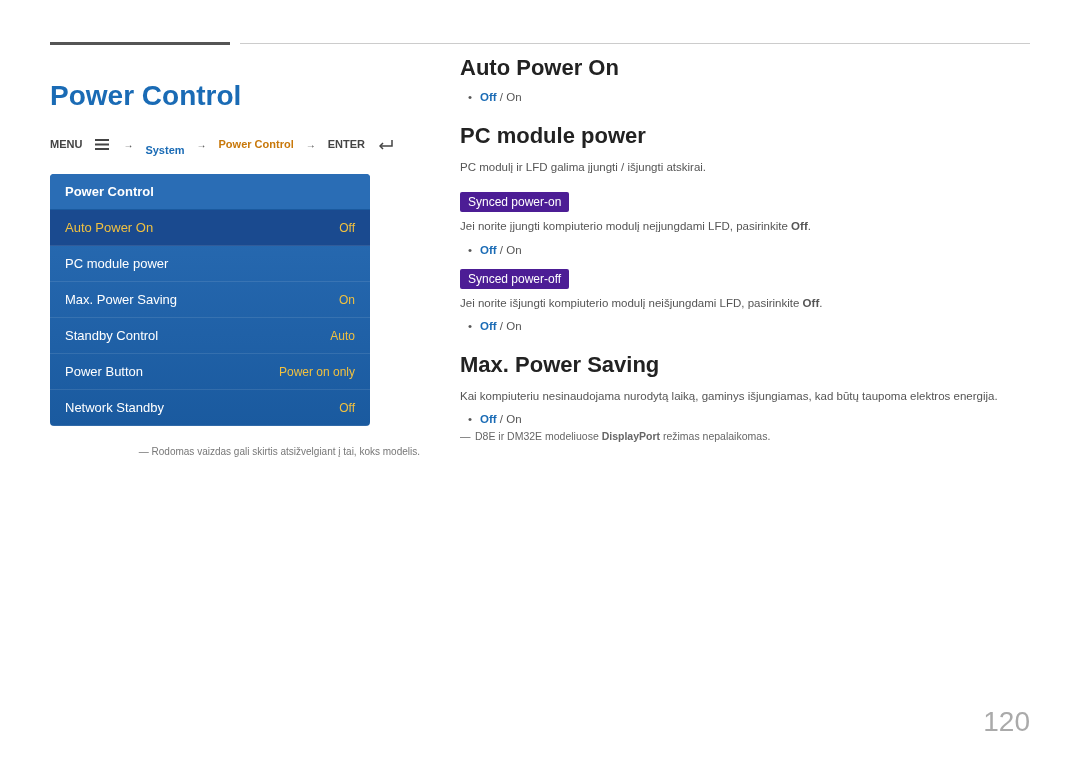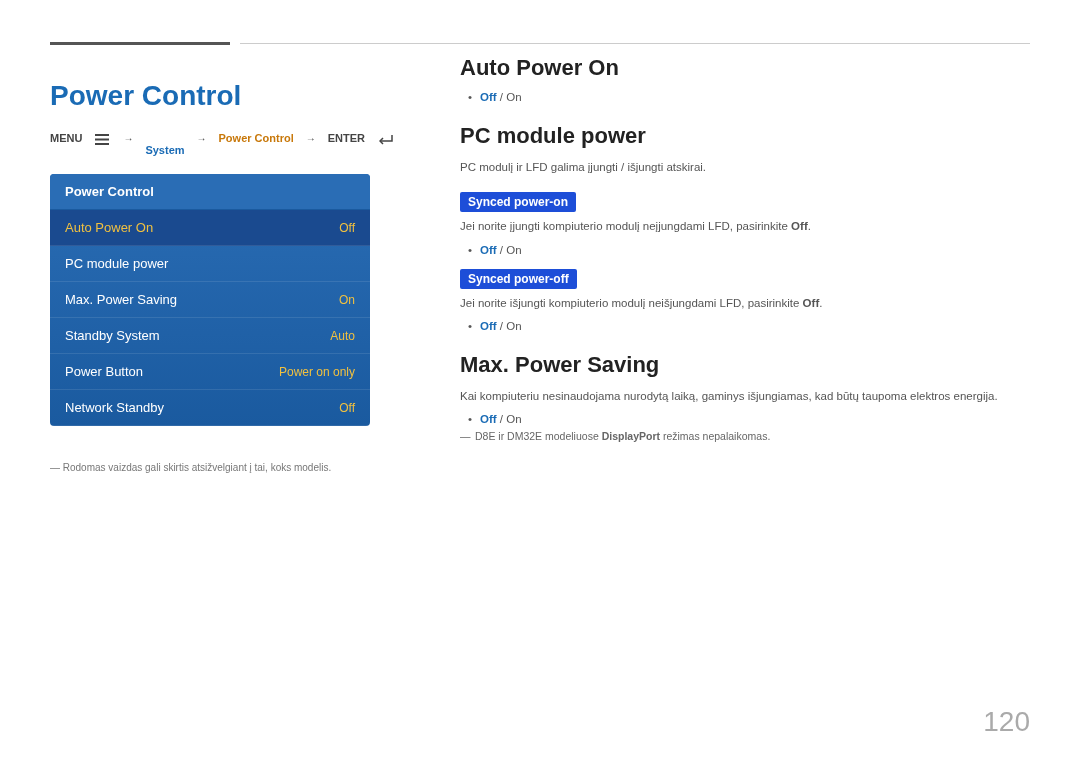--- a/index.html
+++ b/index.html
@@ -59,21 +59,21 @@
       color: #1a6bb5;
       margin-bottom: 20px;
       margin-top: 15px;
     }
 
     .menu-path {
       font-size: 11px;
       color: #444;
       margin-bottom: 18px;
       display: flex;
-      align-items: flex-start;
+      align-items: center;
       gap: 11px;
     }
 
     .menu-path .menu-keyword {
       font-weight: bold;
     }
 
     .menu-path .menu-blue {
       color: #1a6bb5;
       font-weight: bold;
@@ -125,21 +125,22 @@
     }
 
     .menu-item .item-value {
       color: #f0c040;
       font-size: 12px;
     }
 
     .footnote {
       font-size: 10px;
       color: #777;
-      margin-top: 36px;
+      margin-top: 20px;
+      text-align: right;
     }
 
     
     .right-column {
       position: absolute;
       left: 460px;
       top: 55px;
       right: 50px;
     }
 
@@ -177,24 +178,24 @@
       color: #555;
     }
 
     .bullet-item .off-text {
       color: #1a6bb5;
       font-weight: bold;
     }
 
     .synced-badge {
       display: inline-block;
-      background: #1d4ed8;
+      background: #4c1d95;
       color: #fff;
       font-size: 12px;
-      font-weight: bold;
+      font-weight: normal;
       padding: 3px 8px;
       border-radius: 2px;
       margin-bottom: 6px;
       margin-top: 8px;
     }
 
     .note-line {
       font-size: 10.5px;
       color: #666;
       margin-top: 5px;
@@ -273,21 +274,21 @@
         <span class="item-label">PC module power</span>
         <span class="item-value"></span>
       </div>
 
       <div class="menu-item">
         <span class="item-label">Max. Power Saving</span>
         <span class="item-value">On</span>
       </div>
 
       <div class="menu-item">
-        <span class="item-label">Standby System</span>
+        <span class="item-label">Standby Control</span>
         <span class="item-value">Auto</span>
       </div>
 
       <div class="menu-item">
         <span class="item-label">Power Button</span>
         <span class="item-value">Power on only</span>
       </div>
 
       <div class="menu-item">
         <span class="item-label">Network Standby</span>

